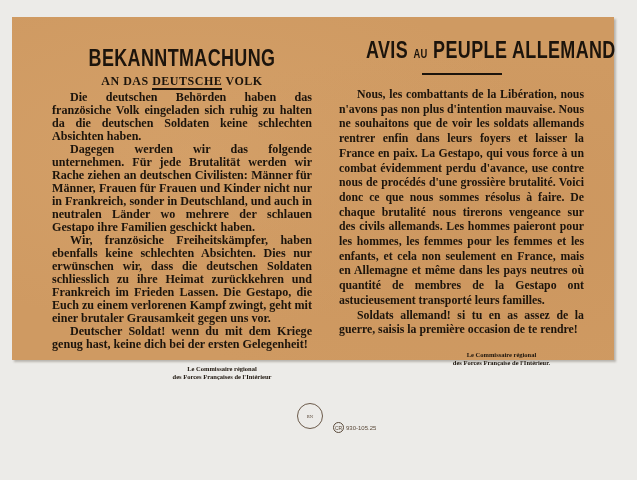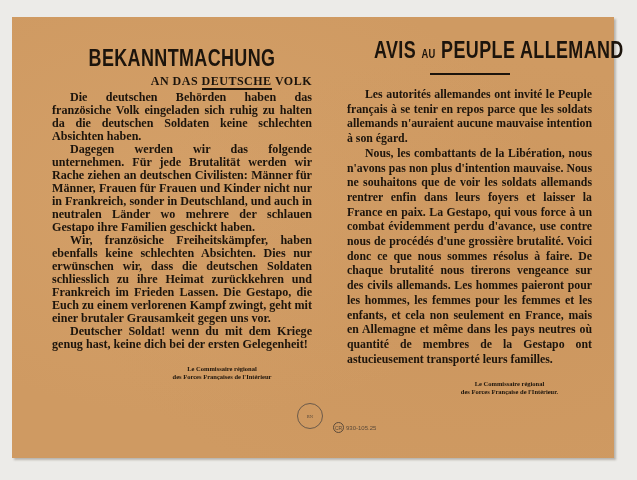--- a/index.html
+++ b/index.html
@@ -3,41 +3,41 @@
 <meta charset="utf-8">
 <style>
   html, body { margin:0; padding:0; }
   body {
     width:637px; height:480px; overflow:hidden;
     background:#ecebe8;
     position:relative;
     font-family:"DejaVu Serif", serif;
   }
   .paper {
-    position:absolute; left:12px; top:17px; width:602px; height:441px;
+    position:absolute; left:12px; top:17px; width:602px; height:343px;
     background:#cf9a62;
     background-image: radial-gradient(ellipse at 30% 40%, rgba(220,170,115,0.35), rgba(0,0,0,0) 60%),
                       radial-gradient(ellipse at 75% 60%, rgba(195,140,85,0.25), rgba(0,0,0,0) 60%);
     box-shadow: 2px 2px 2px rgba(90,80,70,0.35);
   }
   .col { position:absolute; top:0; color:#1c140c; }
   .col.left { left:40px; width:260px; }
-  .col.right { left:335px; width:245px; }
+  .col.right { left:327px; width:245px; }
   .title {
     font-family:"Liberation Sans", sans-serif; font-weight:bold;
     font-size:23px; letter-spacing:0.5px; text-align:center;
     transform:scaleX(0.78); transform-origin:center;
     white-space:nowrap;
   }
   .col.left .title { margin-top:28px; }
   .col.right .title { margin-top:20px; }
   .title .small { font-size:12px; }
   .subtitle {
     font-family:"Liberation Serif", serif; font-weight:bold;
-    font-size:12px; text-align:right; margin-top:2px; letter-spacing:0.5px;
+    font-size:12px; text-align:center; margin-top:2px; letter-spacing:0.5px;
   }
   .underline { border-bottom:2px solid #1c140c; }
   .rule { width:80px; height:2px; background:#1c140c; margin:9px auto 0; }
   .body {
     font-family:"Liberation Serif", serif; font-weight:bold;
     font-size:12.1px; line-height:13px; text-align:justify;
     margin-top:2px;
   }
   .col.right .body { margin-top:12px; font-size:11.8px; line-height:14.7px; }
   .body p { margin:0; text-indent:18px; }
@@ -79,22 +79,22 @@
       <div>des Forces Françaises de l'Intérieur</div>
     </div>
   </div>
 
   <div class="col right">
     <div class="title">
       <span>AVIS</span> <span class="small">AU</span> <span>PEUPLE ALLEMAND</span>
     </div>
     <div class="rule"></div>
     <div class="body">
-      <p>Les autorités allemandes ont invité le Peuple français à se tenir en repos parce que les soldats allemands n'auraient aucune mauvaise intention à son égard.</p>
       <p>Nous, les combattants de la Libération, nous n'avons pas non plus d'intention mauvaise. Nous ne souhaitons que de voir les soldats allemands rentrer enfin dans leurs foyers et laisser la France en paix. La Gestapo, qui vous force à un combat évidemment perdu d'avance, use contre nous de procédés d'une grossière brutalité. Voici donc ce que nous sommes résolus à faire. De chaque brutalité nous tirerons vengeance sur des civils allemands. Les hommes paieront pour les hommes, les femmes pour les femmes et les enfants, et cela non seulement en France, mais en Allemagne et même dans les pays neutres où quantité de membres de la Gestapo ont astucieusement transporté leurs familles.</p>
+      <p>Soldats allemand! si tu en as assez de la guerre, saisis la première occasion de te rendre!</p>
     </div>
     <div class="sign">
       <div>Le Commissaire régional</div>
       <div>des Forces Française de l'Intérieur.</div>
     </div>
   </div>
 
 </div>
 
 <div class="stamp">

